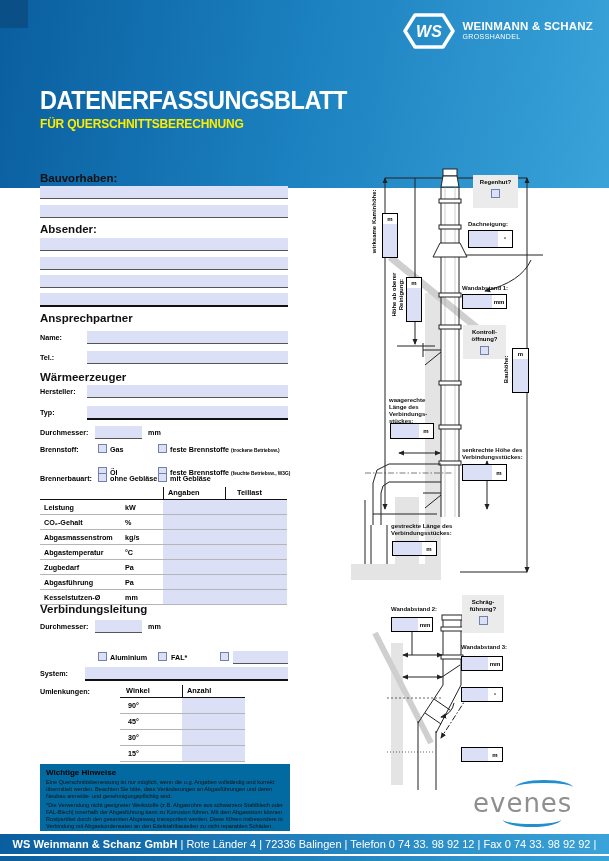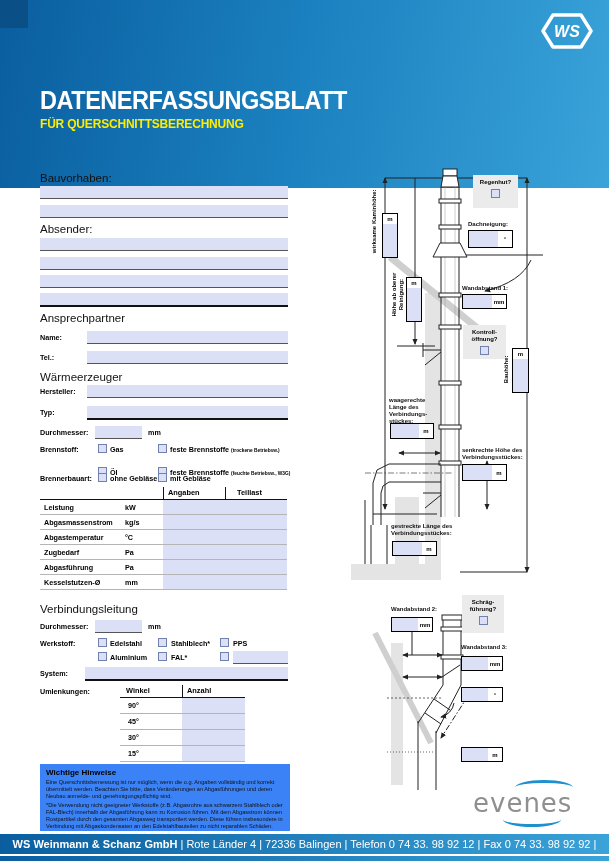--- a/index.html
+++ b/index.html
@@ -14,21 +14,21 @@
   .logo { position:absolute; top:13px; right:16px; display:flex; align-items:center; gap:7px; }
   .logo-text .l1 { color:#fff; font-weight:bold; font-size:11.5px; letter-spacing:.2px; line-height:1.1; }
   .logo-text .l2 { color:#fff; font-size:7px; letter-spacing:.4px; line-height:1.2; }
   .title { position:absolute; left:40px; top:86px; color:#fff; font-size:25px; font-weight:bold;
            letter-spacing:-.5px; transform:scaleX(.94); transform-origin:left; }
   .subtitle { position:absolute; left:40px; top:117px; color:#ffed00; font-size:12.5px; font-weight:bold;
               letter-spacing:-.2px; transform:scaleX(.96); transform-origin:left; }
 
   
   .leftcol { position:absolute; left:40px; top:170px; width:248px; height:662px; }
-  .sech { position:absolute; left:0; font-size:11.5px; font-weight:normal; color:#111; }
+  .sech { position:absolute; left:0; font-size:11.5px; font-weight:bold; color:#111; }
   .f { background:#dbe0f6; border-bottom:1px solid #555; height:13px; }
   .fabs { position:absolute; left:0; width:248px; }
   .f.thick { border-bottom:2px solid #111; height:14px; }
   .prow { position:absolute; left:0; width:248px; height:14px; }
   .plbl { position:absolute; left:0; top:2px; font-size:7.2px; font-weight:bold; white-space:nowrap; }
   .pf { position:absolute; left:47px; right:0; top:0; height:13px; }
   .punit { position:absolute; top:2px; font-size:7.2px; font-weight:bold; }
   .cb { position:absolute; top:1px; width:9px; height:9px; background:#dbe0f6; border:1px solid #7081ad; }
   .cblbl { position:absolute; top:2px; font-size:7.2px; font-weight:bold; white-space:nowrap; }
   .cbsmall { font-size:4.8px; font-weight:bold; }
@@ -41,21 +41,21 @@
   .ptcell { position:absolute; top:0; bottom:0; width:62px; background:#dbe0f6; }
   .ptlabel { position:absolute; left:4px; top:3px; font-size:7.2px; font-weight:bold; }
   .ptunit { position:absolute; left:85px; top:3px; font-size:7.2px; font-weight:bold; }
 
   .utable { position:absolute; left:80px; width:125px; }
   .uthead { position:relative; height:13px; border-bottom:1.5px solid #111; }
   .utrow { position:relative; height:16px; border-bottom:1px solid #b5b5b5; }
   .utcell { position:absolute; left:62px; top:0; bottom:0; width:63px; background:#dbe0f6; }
   .utlabel { position:absolute; left:8px; top:3px; font-size:7.2px; font-weight:bold; }
 
-  .hinweis { position:absolute; left:0; top:594px; width:250px; height:67px; background:#3b82f6; padding:4px 6px; }
+  .hinweis { position:absolute; left:0; top:594px; width:250px; height:67px; background:#0369a1; padding:4px 6px; }
   .htitle { font-size:8px; font-weight:bold; margin-bottom:2px; }
   .hinweis p { font-size:5.6px; line-height:1.22; margin:0 0 3px; color:#111; }
 
   
   .diagrams { position:absolute; left:335px; top:165px; width:270px; height:660px; }
   .dsvg { position:absolute; left:0; top:0; }
   .dlabel { position:absolute; font-size:6px; font-weight:bold; line-height:1.15; color:#111; }
   .vlabel { position:absolute; font-size:6px; font-weight:bold; transform:rotate(-90deg); text-align:center; line-height:1.1; }
   .dbox { position:absolute; border:1px solid #000; background:#fff; display:flex; }
   .dfill { flex:1; background:#dbe0f6; }
@@ -86,20 +86,24 @@
 
 <div class="page">
 
   <div class="header">
     <div class="corner"></div>
     <div class="logo">
       <svg width="52" height="36" viewBox="0 0 52 36">
         <polygon points="12,2 40,2 50,18 40,34 12,34 2,18" fill="none" stroke="#fff" stroke-width="3.5" stroke-linejoin="round"></polygon>
         <text x="26" y="24" text-anchor="middle" font-size="16" font-weight="bold" font-style="italic" fill="#fff">WS</text>
       </svg>
+      <div class="logo-text">
+        <div class="l1">WEINMANN &amp; SCHANZ</div>
+        <div class="l2">GROSSHANDEL</div>
+      </div>
     </div>
     <div class="title">DATENERFASSUNGSBLATT</div>
     <div class="subtitle">FÜR QUERSCHNITTSBERECHNUNG</div>
   </div>
 
   <div class="leftcol">
 
     <div class="sech" style="top:2px">Bauvorhaben:</div>
     <div class="f fabs" style="top:16px"></div>
     <div class="f fabs" style="top:35px"></div>
@@ -162,20 +166,26 @@
         <span class="pth" style="left:128px">Angaben</span>
         <span class="pth" style="left:197px">Teillast</span>
       </div>
       <div class="ptrow">
         <span class="ptlabel">Leistung</span>
         <span class="ptunit">kW</span>
         <span class="ptcell" style="left:123px"></span>
         <span class="ptcell" style="left:185px"></span>
       </div>
       <div class="ptrow">
+        <span class="ptlabel">CO₂-Gehalt</span>
+        <span class="ptunit">%</span>
+        <span class="ptcell" style="left:123px"></span>
+        <span class="ptcell" style="left:185px"></span>
+      </div>
+      <div class="ptrow">
         <span class="ptlabel">Abgasmassenstrom</span>
         <span class="ptunit">kg/s</span>
         <span class="ptcell" style="left:123px"></span>
         <span class="ptcell" style="left:185px"></span>
       </div>
       <div class="ptrow">
         <span class="ptlabel">Abgastemperatur</span>
         <span class="ptunit">°C</span>
         <span class="ptcell" style="left:123px"></span>
         <span class="ptcell" style="left:185px"></span>
@@ -198,29 +208,20 @@
         <span class="ptcell" style="left:123px"></span>
         <span class="ptcell" style="left:185px"></span>
       </div>
     </div>
 
     <div class="sech" style="top:433px">Verbindungsleitung</div>
     <div class="prow" style="top:450px">
       <span class="plbl">Durchmesser:</span>
       <span class="f" style="position:absolute;left:55px;width:47px;top:0"></span>
       <span class="punit" style="left:108px">mm</span>
-    </div>
-    <div class="prow" style="top:467px">
-      <span class="plbl">Werkstoff:</span>
-      <span class="cb" style="left:58px"></span>
-      <span class="cblbl" style="left:70px">Edelstahl</span>
-      <span class="cb" style="left:118px"></span>
-      <span class="cblbl" style="left:131px">Stahlblech*</span>
-      <span class="cb" style="left:180px"></span>
-      <span class="cblbl" style="left:193px">PPS</span>
     </div>
     <div class="prow" style="top:481px">
       <span class="cb" style="left:58px"></span>
       <span class="cblbl" style="left:70px">Aluminium</span>
       <span class="cb" style="left:118px"></span>
       <span class="cblbl" style="left:131px">FAL*</span>
       <span class="cb" style="left:180px"></span>
       <span class="f" style="position:absolute;left:193px;width:55px;top:0"></span>
     </div>
     <div class="prow" style="top:497px">

